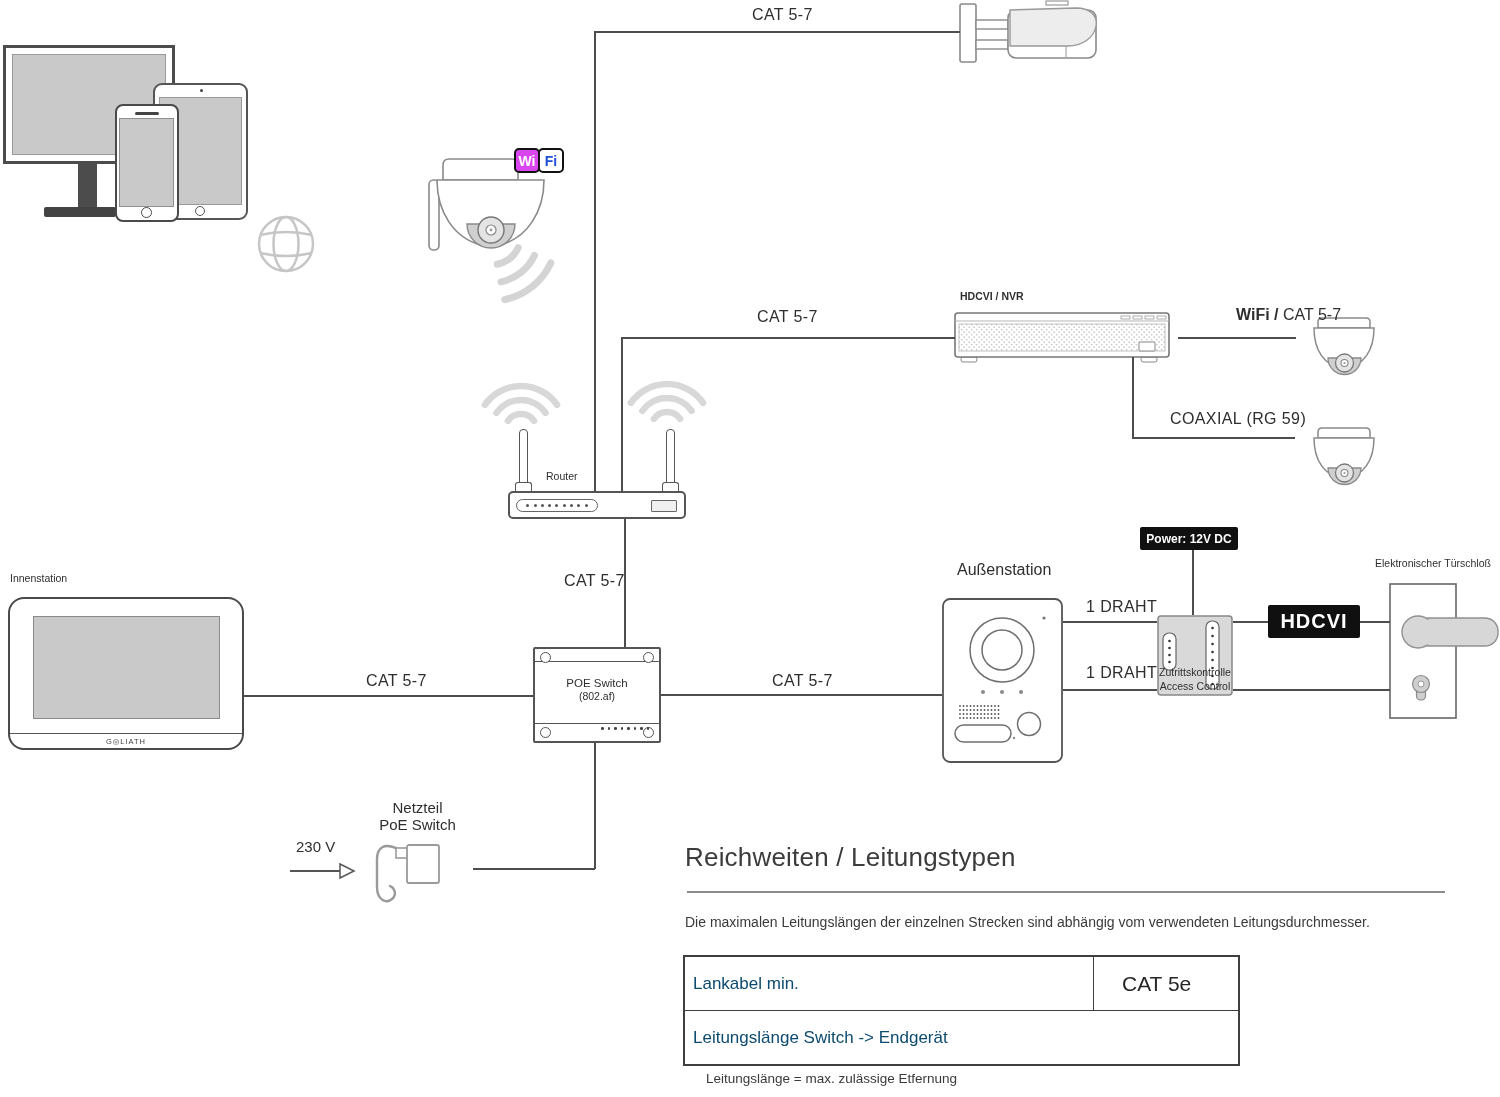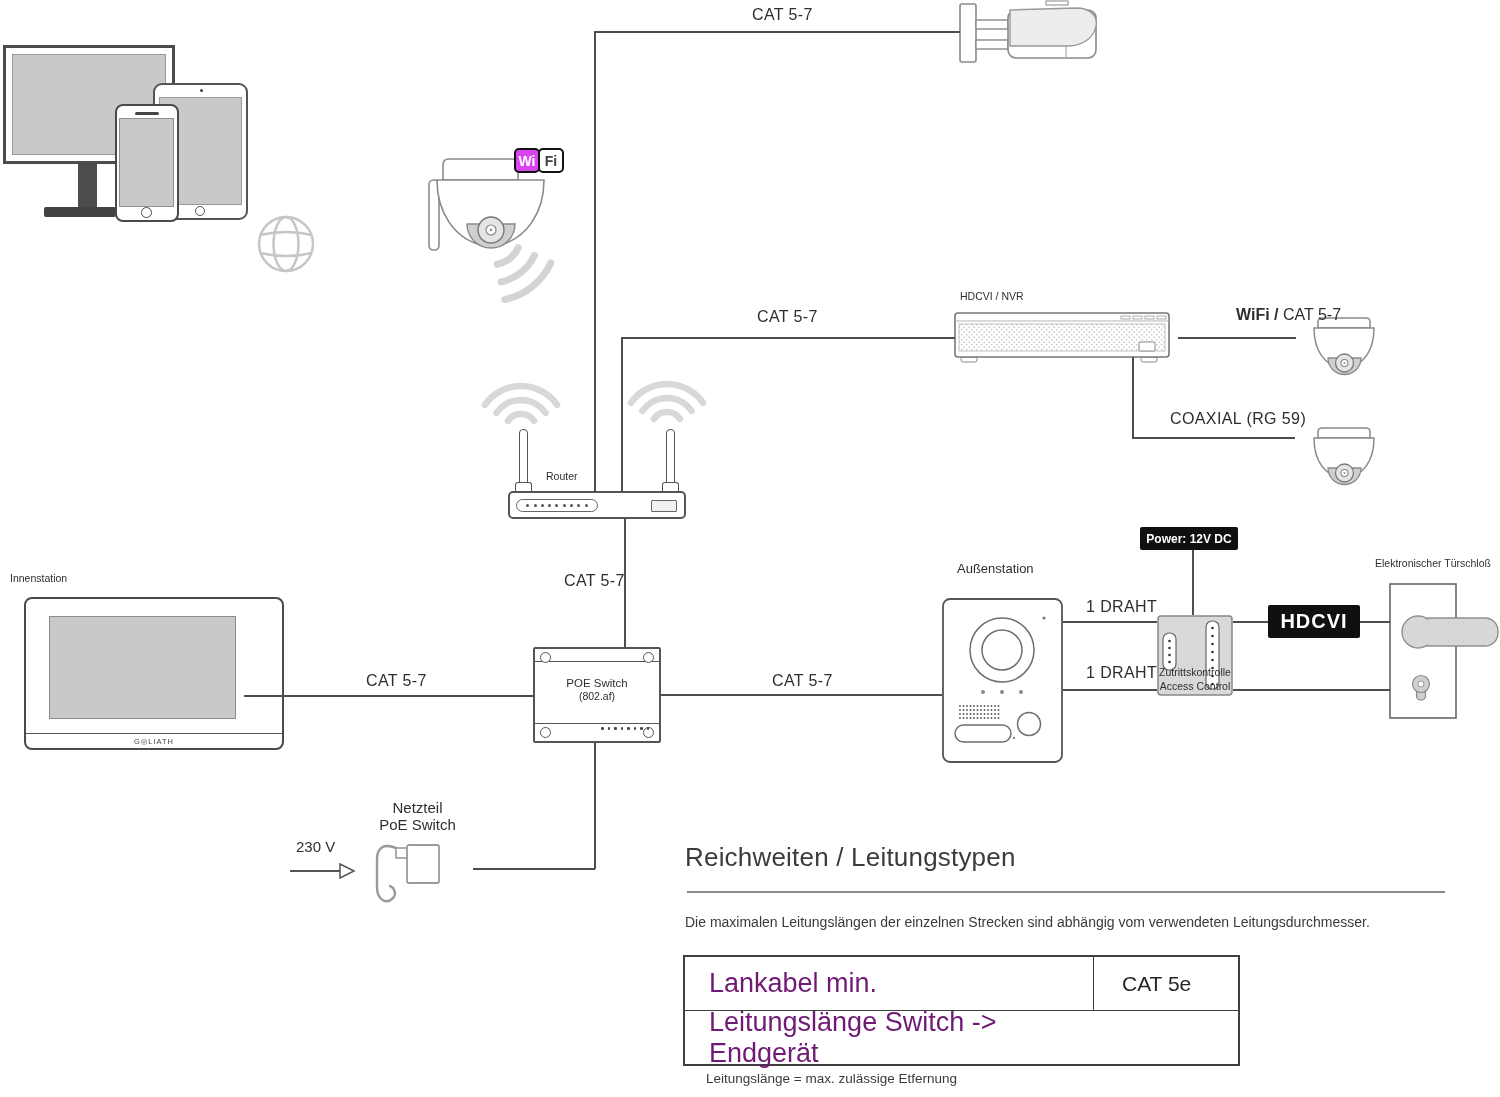--- a/index.html
+++ b/index.html
@@ -25,50 +25,50 @@
   .tablet .home{position:absolute;left:40px;bottom:2px;width:10px;height:10px;border:1.5px solid #555;border-radius:50%}
   .phone{position:absolute;left:115px;top:104px;width:64px;height:118px;border:2.5px solid #4a4a4a;border-radius:8px;background:#fff}
   .phone .slit{position:absolute;left:18px;top:6px;width:24px;height:3px;background:#444;border-radius:2px}
   .phone .screen{position:absolute;left:2px;top:12px;width:55px;height:89px;background:#c9c9c9;border:1px solid #8f8f8f}
   .phone .home{position:absolute;left:24px;bottom:2px;width:11px;height:11px;border:1.5px solid #4a4a4a;border-radius:50%}
   
   .wifi-badge{position:absolute;left:514px;top:148px;display:flex}
   .wifi-badge span{display:flex;align-items:center;justify-content:center;width:26px;height:25px;
                    font-weight:bold;font-size:14px;border:2px solid #111;border-radius:5px}
   .wifi-badge .wi{background:#d946ef;color:#fff;z-index:1}
-  .wifi-badge .fi{background:#fff;color:#404040;margin-left:-2px}
+  .wifi-badge .fi{background:#fff;color:#1d4ed8;margin-left:-2px}
   
   .router-body{position:absolute;left:508px;top:491px;width:178px;height:28px;border:2px solid #555;border-radius:5px;background:#fff}
   .router-body .leds{position:absolute;left:6px;top:6px;width:82px;height:13px;border:1.2px solid #666;border-radius:7px;
                      display:flex;align-items:center;justify-content:space-evenly;padding:0 5px}
   .router-body .leds i{width:3px;height:3px;border-radius:50%;background:#555}
   .router-body .port{position:absolute;right:7px;top:7px;width:26px;height:12px;border:1.3px solid #666;background:#f0f0f0;border-radius:1px}
   .antenna{position:absolute;width:9px;height:63px;border:1.5px solid #555;border-radius:4px 4px 0 0;background:#fff}
   .ant-base{position:absolute;width:17px;height:10px;border:1.5px solid #555;border-bottom:none;border-radius:3px 3px 0 0;background:#fff}
   
-  .indoor{position:absolute;left:24px;top:597px;width:260px;height:153px;border:2px solid #4a4a4a;border-radius:8px;background:#fff}
+  .indoor{position:absolute;left:8px;top:597px;width:236px;height:153px;border:2px solid #4a4a4a;border-radius:16px;background:#fff}
   .indoor .screen{position:absolute;left:23px;top:17px;width:187px;height:103px;background:#c9c9c9;border:1px solid #8a8a8a}
   .indoor .bar{position:absolute;left:0;right:0;bottom:14px;border-top:1.5px solid #555}
   .indoor .logo{position:absolute;left:0;right:0;bottom:2px;text-align:center;font-size:7.5px;letter-spacing:1px;color:#444}
   
   .poe{position:absolute;left:533px;top:647px;width:128px;height:96px;border:2px solid #555;border-radius:2px;background:#fff}
   .poe .l1{position:absolute;left:0;right:0;top:12px;border-top:1.5px solid #555}
   .poe .l2{position:absolute;left:0;right:0;top:74px;border-top:1.5px solid #555}
   .poe .screw{position:absolute;width:11px;height:11px;border:1.5px solid #555;border-radius:50%;background:#fff}
   .poe .txt{position:absolute;left:0;right:0;top:27px;text-align:center;line-height:1.25}
   .poe .dots{position:absolute;right:10px;top:78px;display:flex;gap:4px}
   .poe .dots i{width:2.5px;height:2.5px;border-radius:50%;background:#444}
   
   .sec-title{position:absolute;left:685px;top:842px;font-size:26px;color:#3c3c3c;letter-spacing:.2px}
   .sec-divider{position:absolute;left:687px;top:891px;width:758px;height:2px;background:#8c8c8c}
   .sec-desc{position:absolute;left:685px;top:914px;font-size:14px;color:#3a3a3a}
   .tbl{position:absolute;left:683px;top:955px;width:557px;height:111px;border:2px solid #3f3f3f}
   .tbl .row{display:flex;height:54px}
   .tbl .row.first{border-bottom:1.5px solid #3f3f3f}
-  .tbl .c1{width:408px;display:flex;align-items:center;padding-left:24px;font-size:27px;color:#701a75}
+  .tbl .c1{width:408px;display:flex;align-items:center;padding-left:8px;font-size:17px;color:#0c4a6e}
   .tbl .c2{flex:1;border-left:1.5px solid #3f3f3f;display:flex;align-items:center;padding-left:28px;font-size:21px;color:#262626}
   .sec-note{position:absolute;left:706px;top:1071px;font-size:13.5px;color:#3a3a3a}
 </style>
 </head>
 <body>
 
 <div class="canvas">
 
   <div class="monitor">
       <div class="screen"></div>
@@ -150,21 +150,21 @@
         <i></i>
         <i></i>
         <i></i>
         <i></i>
         <i></i>
         <i></i>
       </div>
     <div class="port"></div>
   </div>
 
-  <div class="lbl tiny" style="left:960px;top:290px;font-weight:400">HDCVI / NVR</div>
+  <div class="lbl tiny" style="left:960px;top:290px;font-weight:700">HDCVI / NVR</div>
   <svg class="abs" style="left:953px;top:311px" width="220" height="54">
     <defs>
       <pattern id="nvrdots" width="5" height="5" patternUnits="userSpaceOnUse">
         <circle cx="1.2" cy="1.2" r="0.9" fill="#cdcdcd"></circle>
         <circle cx="3.7" cy="3.7" r="0.9" fill="#cdcdcd"></circle>
       </pattern>
     </defs>
     <rect x="8" y="46" width="16" height="5" rx="2" fill="#fff" stroke="#8a8a8a"></rect>
     <rect x="188" y="46" width="16" height="5" rx="2" fill="#fff" stroke="#8a8a8a"></rect>
     <rect x="2" y="2" width="214" height="44" rx="3" fill="#fff" stroke="#777" stroke-width="1.6"></rect>
@@ -232,21 +232,21 @@
     <path d="M26,9 C12,2 5,8 5,19 L5,47 C5,60 14,64 20,59 C25,55 23,48 18,46" fill="none" stroke="#9a9a9a" stroke-width="2.4" stroke-linecap="round"></path>
     <rect x="24" y="8" width="12" height="10" fill="#fff" stroke="#9a9a9a" stroke-width="1.6"></rect>
     <rect x="35" y="5" width="32" height="38" rx="2" fill="#fff" stroke="#9a9a9a" stroke-width="1.8"></rect>
   </svg>
   <div class="lbl" style="left:296px;top:838px;font-size:15px">230 V</div>
   <svg class="abs" style="left:288px;top:858px" width="70" height="24">
     <line x1="2" y1="13" x2="52" y2="13" stroke="#555" stroke-width="2"></line>
     <polygon points="52,6 66,13 52,20" fill="#fff" stroke="#555" stroke-width="1.5"></polygon>
   </svg>
 
-  <div class="lbl" style="left:957px;top:561px;font-size:13px">Außenstation</div>
+  <div class="lbl" style="left:957px;top:561px;font-size:16px">Außenstation</div>
   <svg class="abs" style="left:942px;top:598px" width="122" height="166">
     <rect x="1" y="1" width="119" height="163" rx="7" fill="#fff" stroke="#555" stroke-width="1.8"></rect>
     <circle cx="60" cy="52" r="32" fill="none" stroke="#6e6e6e" stroke-width="1.5"></circle>
     <circle cx="60" cy="52" r="20" fill="#fff" stroke="#6e6e6e" stroke-width="1.5"></circle>
     <circle cx="102" cy="20" r="1.6" fill="#777"></circle>
     <circle cx="41" cy="94" r="2" fill="#8a8a8a"></circle>
     <circle cx="60" cy="94" r="2" fill="#8a8a8a"></circle>
     <circle cx="79" cy="94" r="2" fill="#8a8a8a"></circle>
     <g fill="#555">
       <g id="grow">

